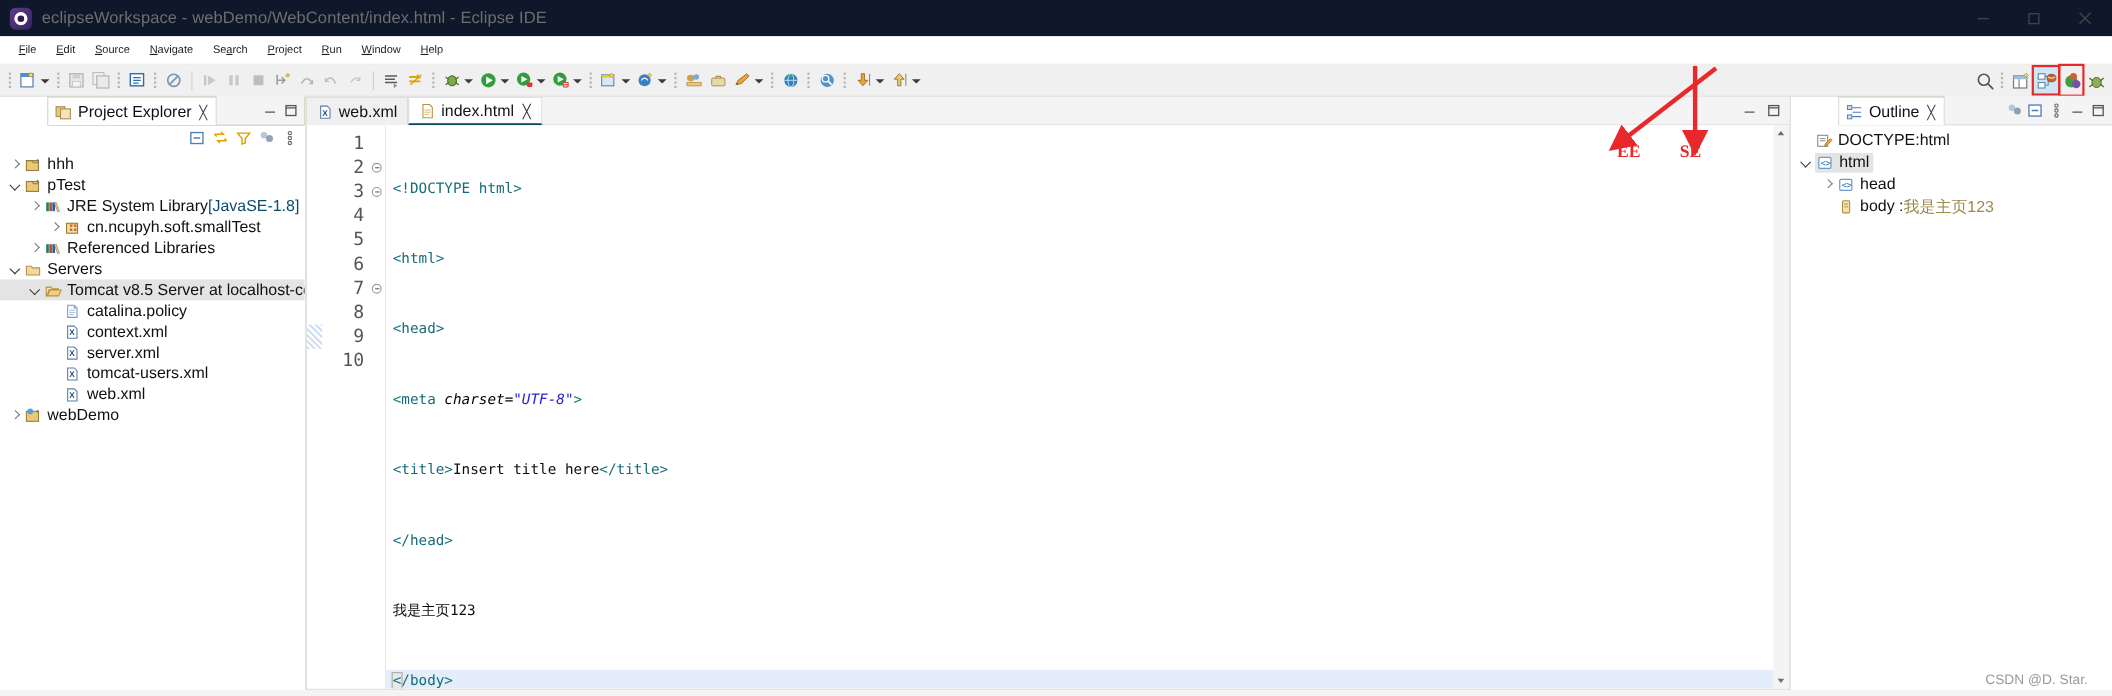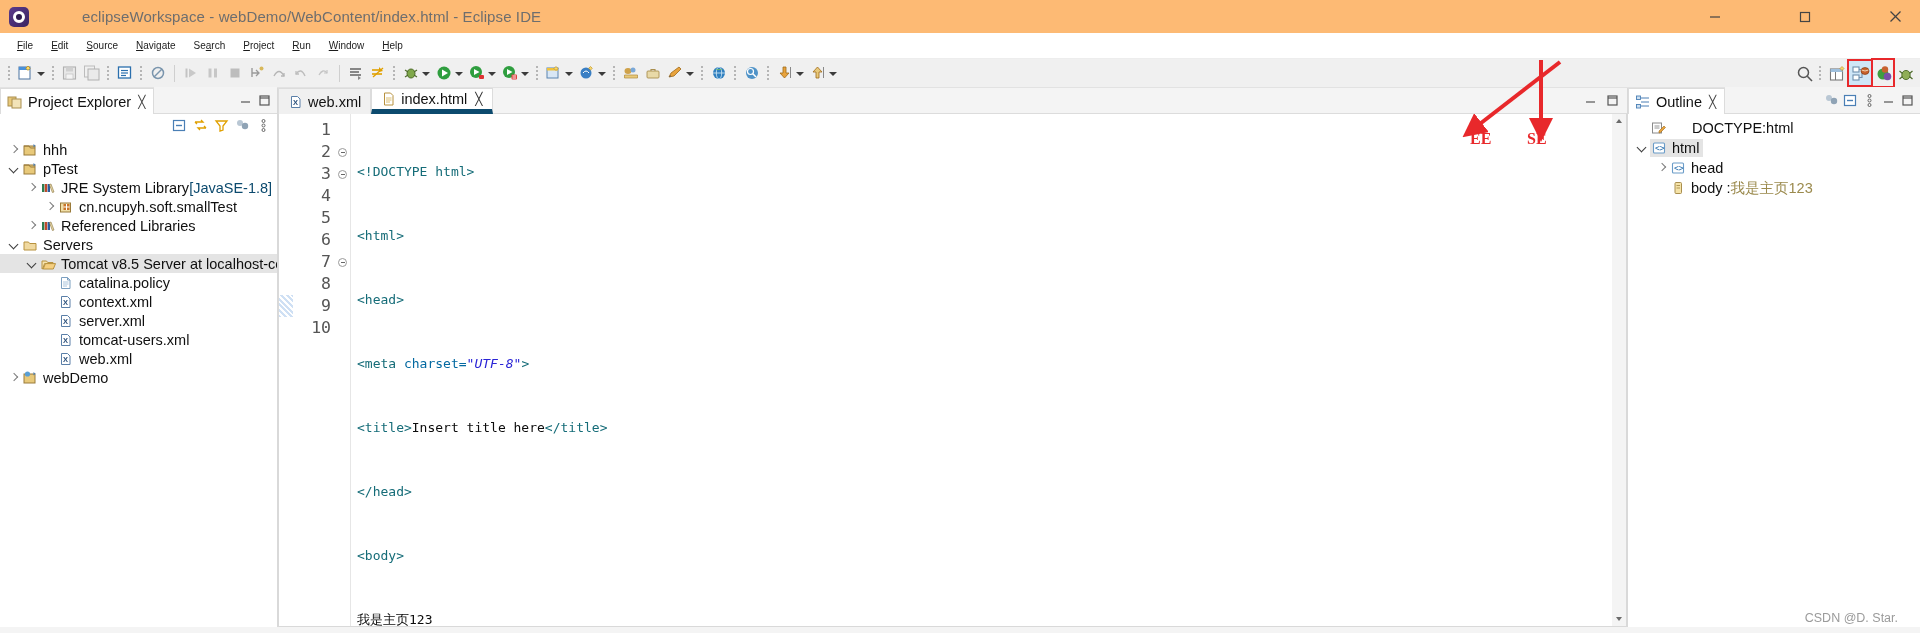--- a/index.html
+++ b/index.html
@@ -6,21 +6,21 @@
   body{
     width:1920px;height:633px;overflow:hidden;
     background:#fff;
     font-family:"Liberation Sans", sans-serif;
     font-size:15px;color:#1a1a1a;
     -webkit-font-smoothing:antialiased;
   }
   .app{position:relative;width:1920px;height:633px;display:flex;flex-direction:column;background:#f4f4f4;}
 
   
-  .titlebar{height:33px;background:#fdba74;display:flex;align-items:center;flex:0 0 auto;gap:44px;}
+  .titlebar{height:33px;background:#0f172a;display:flex;align-items:center;flex:0 0 auto;}
   .titlebar .logo{width:20px;height:20px;margin-left:9px;margin-right:9px;position:relative;flex:0 0 auto;}
   .logo .ring{position:absolute;left:0;top:0;width:20px;height:20px;border-radius:5px;
      background:linear-gradient(135deg,#5b3b8c,#3a2360);}
   .logo .ring:after{content:"";position:absolute;left:4px;top:4px;width:12px;height:12px;border-radius:50%;
      border:3px solid #ffffff;box-sizing:border-box;background:#2d1b4e;}
   .titlebar .ttl{font-size:15px;color:#6e6e6e;letter-spacing:.1px;}
   .titlebar .spacer{flex:1 1 auto;}
   .wbtn{width:46px;height:33px;display:flex;align-items:center;justify-content:center;color:#5a5a5a;}
   .wbtn svg{display:block;}
   .wbtn.close{margin-right:2px;}
@@ -44,21 +44,21 @@
     box-shadow:0 4px 0 #b5b5b5,0 8px 0 #b5b5b5,0 12px 0 #b5b5b5;}
   .tb-spacer{flex:1 1 auto;}
   .hl-box{outline:2.5px solid #e8282b;outline-offset:-1px;}
   .persp-active{background:#cfe6f7;border:1px solid #9ac7e8;box-sizing:border-box;}
 
   
   .content{flex:1 1 auto;display:flex;min-height:0;background:#f4f4f4;}
 
   
   .view{display:flex;flex-direction:column;min-height:0;background:#ffffff;}
-  .view-tabrow{height:26px;display:flex;align-items:flex-end;background:#4d7c0f;position:relative;}
+  .view-tabrow{height:26px;display:flex;align-items:flex-end;background:#4d7c0f;position:relative;margin-left:43px;}
   .view-tab{height:26px;display:flex;align-items:center;padding:0 8px 0 6px;background:#ffffff;
     border-top:1px solid #dcdcdc;border-left:1px solid #dcdcdc;border-right:1px solid #dcdcdc;
     font-size:14.5px;color:#111;box-sizing:border-box;}
   .view-tab .vt-ico{width:16px;height:16px;margin-right:5px;flex:0 0 auto;}
   .view-tab .vt-x{margin-left:7px;color:#444;font-size:12px;line-height:1;}
   .view-tools{flex:1 1 auto;height:26px;display:flex;align-items:center;justify-content:flex-end;
     border-bottom:1px solid #dcdcdc;padding-right:4px;gap:2px;background:#f4f4f4;}
   .vmini{width:17px;height:17px;display:inline-block;position:relative;}
   .view-toolbar2{height:23px;display:flex;align-items:center;justify-content:flex-end;
     background:#ffffff;padding-right:5px;gap:4px;border-bottom:1px solid #ffffff;}
@@ -75,42 +75,42 @@
      border-right:1.6px solid #3c3c3c;border-bottom:1.6px solid #3c3c3c;transform:rotate(45deg);}
   .ticon{width:17px;height:16px;margin-right:4px;flex:0 0 auto;}
   .tlabel{overflow:hidden;text-overflow:clip;}
   .tdim{color:#0c4a6e;}
 
   
   .editorwrap{flex:1 1 auto;display:flex;flex-direction:column;min-width:0;background:#f4f4f4;}
   .ed-tabrow{height:26px;display:flex;align-items:flex-end;background:#f4f4f4;}
   .ed-tab{height:26px;display:flex;align-items:center;padding:0 9px;font-size:14.5px;color:#111;
     box-sizing:border-box;background:#f0f0f0;border:1px solid #dcdcdc;border-bottom:none;}
-  .ed-tab.active{background:#ffffff;border-bottom:5px solid #0c4a6e;}
+  .ed-tab.active{background:#ffffff;border-bottom:2px solid #0c4a6e;}
   .ed-tab .et-ico{width:15px;height:16px;margin-right:5px;}
   .ed-tab .et-x{margin-left:8px;font-size:12px;color:#333;}
   .ed-tabfill{flex:1 1 auto;height:26px;border-bottom:1px solid #dcdcdc;display:flex;align-items:center;
     justify-content:flex-end;gap:5px;padding-right:6px;}
   .editor{flex:1 1 auto;display:flex;background:#ffffff;min-height:0;position:relative;
     border-left:1px solid #d9d9d9;border-right:1px solid #d9d9d9;border-bottom:1px solid #d9d9d9;}
   .ed-markbar{width:14px;background:#ffffff;flex:0 0 auto;position:relative;}
   .ed-gutter{width:44px;flex:0 0 auto;background:#ffffff;padding-top:5px;position:relative;}
   .ed-fold{width:13px;flex:0 0 auto;background:#ffffff;padding-top:5px;border-right:1px solid #e6e6e6;}
   .ed-code{flex:1 1 auto;padding-top:5px;position:relative;overflow:hidden;background:#ffffff;}
   .ln{height:22px;line-height:22px;font-family:"DejaVu Sans Mono","Liberation Mono",monospace;
      font-size:16.5px;text-align:right;padding-right:6px;color:#555;}
   .fl{height:22px;line-height:22px;position:relative;}
   .fl .fsign{position:absolute;left:1px;top:7px;width:9px;height:9px;border:1px solid #9a9a9a;
      border-radius:50%;background:#fff;box-sizing:border-box;}
   .fl .fsign:after{content:"";position:absolute;left:1.5px;top:3px;width:4px;height:1px;background:#666;}
   .cl{height:22px;line-height:22px;font-family:"DejaVu Sans Mono","Liberation Mono",monospace;
      font-size:13px;color:#0c0c0c;white-space:pre;padding-left:6px;margin-top:42px;}
   .cl.cur{background:#e4eefb;}
   .tg{color:#156c78;}
-  .at{color:#0369a1;}
+  .at{color:#000000;font-style:italic;}
   .av{color:#2a24d6;font-style:italic;}
   .txt{color:#0c0c0c;}
   .bmatch{outline:1px solid #a8a8a8;background:#e9e9e9;}
   .vscroll{position:absolute;right:0;top:0;bottom:0;width:14px;background:#f4f4f4;}
   .vscroll .up,.vscroll .dn{width:14px;height:14px;position:relative;}
   .vscroll .up:after{content:"";position:absolute;left:4px;top:5px;border-left:3px solid transparent;
     border-right:3px solid transparent;border-bottom:4px solid #6b6b6b;}
   .vscroll .dn:after{content:"";position:absolute;left:4px;top:5px;border-left:3px solid transparent;
     border-right:3px solid transparent;border-top:4px solid #6b6b6b;}
 
@@ -740,21 +740,20 @@
             <div class="fl"></div>
             <div class="fl"></div>
           </div>
         <div class="ed-code" id="ed-code">
             <div class="cl"><span class="tg">&lt;!DOCTYPE html&gt;</span></div>
             <div class="cl"><span class="tg">&lt;html&gt;</span></div>
             <div class="cl"><span class="tg">&lt;head&gt;</span></div>
             <div class="cl"><span class="tg">&lt;meta </span><span class="at">charset=</span><span class="av">"UTF-8"</span><span class="tg">&gt;</span></div>
             <div class="cl"><span class="tg">&lt;title&gt;</span><span class="txt">Insert title here</span><span class="tg">&lt;/title&gt;</span></div>
             <div class="cl"><span class="tg">&lt;/head&gt;</span></div>
-            <div class="cl"><span class="tg">&lt;body&gt;</span></div>
             <div class="cl"><span class="txt">我是主页123</span></div>
             <div class="cl cur"><span class="tg bmatch">&lt;</span><span class="tg">/body&gt;</span></div>
             <div class="cl"><span class="tg">&lt;/html&gt;</span></div>
           </div>
         <div class="vscroll">
           <div class="up"></div>
           <div style="position:absolute;bottom:0;width:14px;height:14px;">
             <div class="dn"></div>
           </div>
         </div>
@@ -805,21 +804,21 @@
             <svg width="17" height="17" viewBox="0 0 17 17">
                 <rect x="4" y="4" width="9" height="9" fill="none" stroke="#555" stroke-width="1.2"></rect>
                 <line x1="4" y1="6" x2="13" y2="6" stroke="#555" stroke-width="1.2"></line>
               </svg>
           </span>
         </div>
       </div>
       <div class="tree" id="ol-tree" style="padding-top:4px;">
           <div class="orow" style="padding-left: 6px;">
             <span class="tw"></span>
-            <span class="" style="display: flex; align-items: flex-end; gap: 21px;">
+            <span class="" style="display: flex; align-items: flex-end;">
               <span class="ticon"><svg width="17" height="16" viewBox="0 0 17 16">
                   <rect x="2.5" y="3" width="9" height="10" fill="#fff" stroke="#8a8a8a" stroke-width="1"></rect>
                   <line x1="4.5" y1="6" x2="9.5" y2="6" stroke="#8a8a8a" stroke-width="0.9"></line>
                   <line x1="4.5" y1="8" x2="9.5" y2="8" stroke="#8a8a8a" stroke-width="0.9"></line>
                   <path d="M9 11 L14 6 L15.5 7.5 L10.5 12.5 L9 13z" fill="#e8a33d" stroke="#a06a18" stroke-width="0.6"></path>
                 </svg></span>
               <span>DOCTYPE:html</span>
             </span>
           </div>
           <div class="orow" style="padding-left: 6px;">

